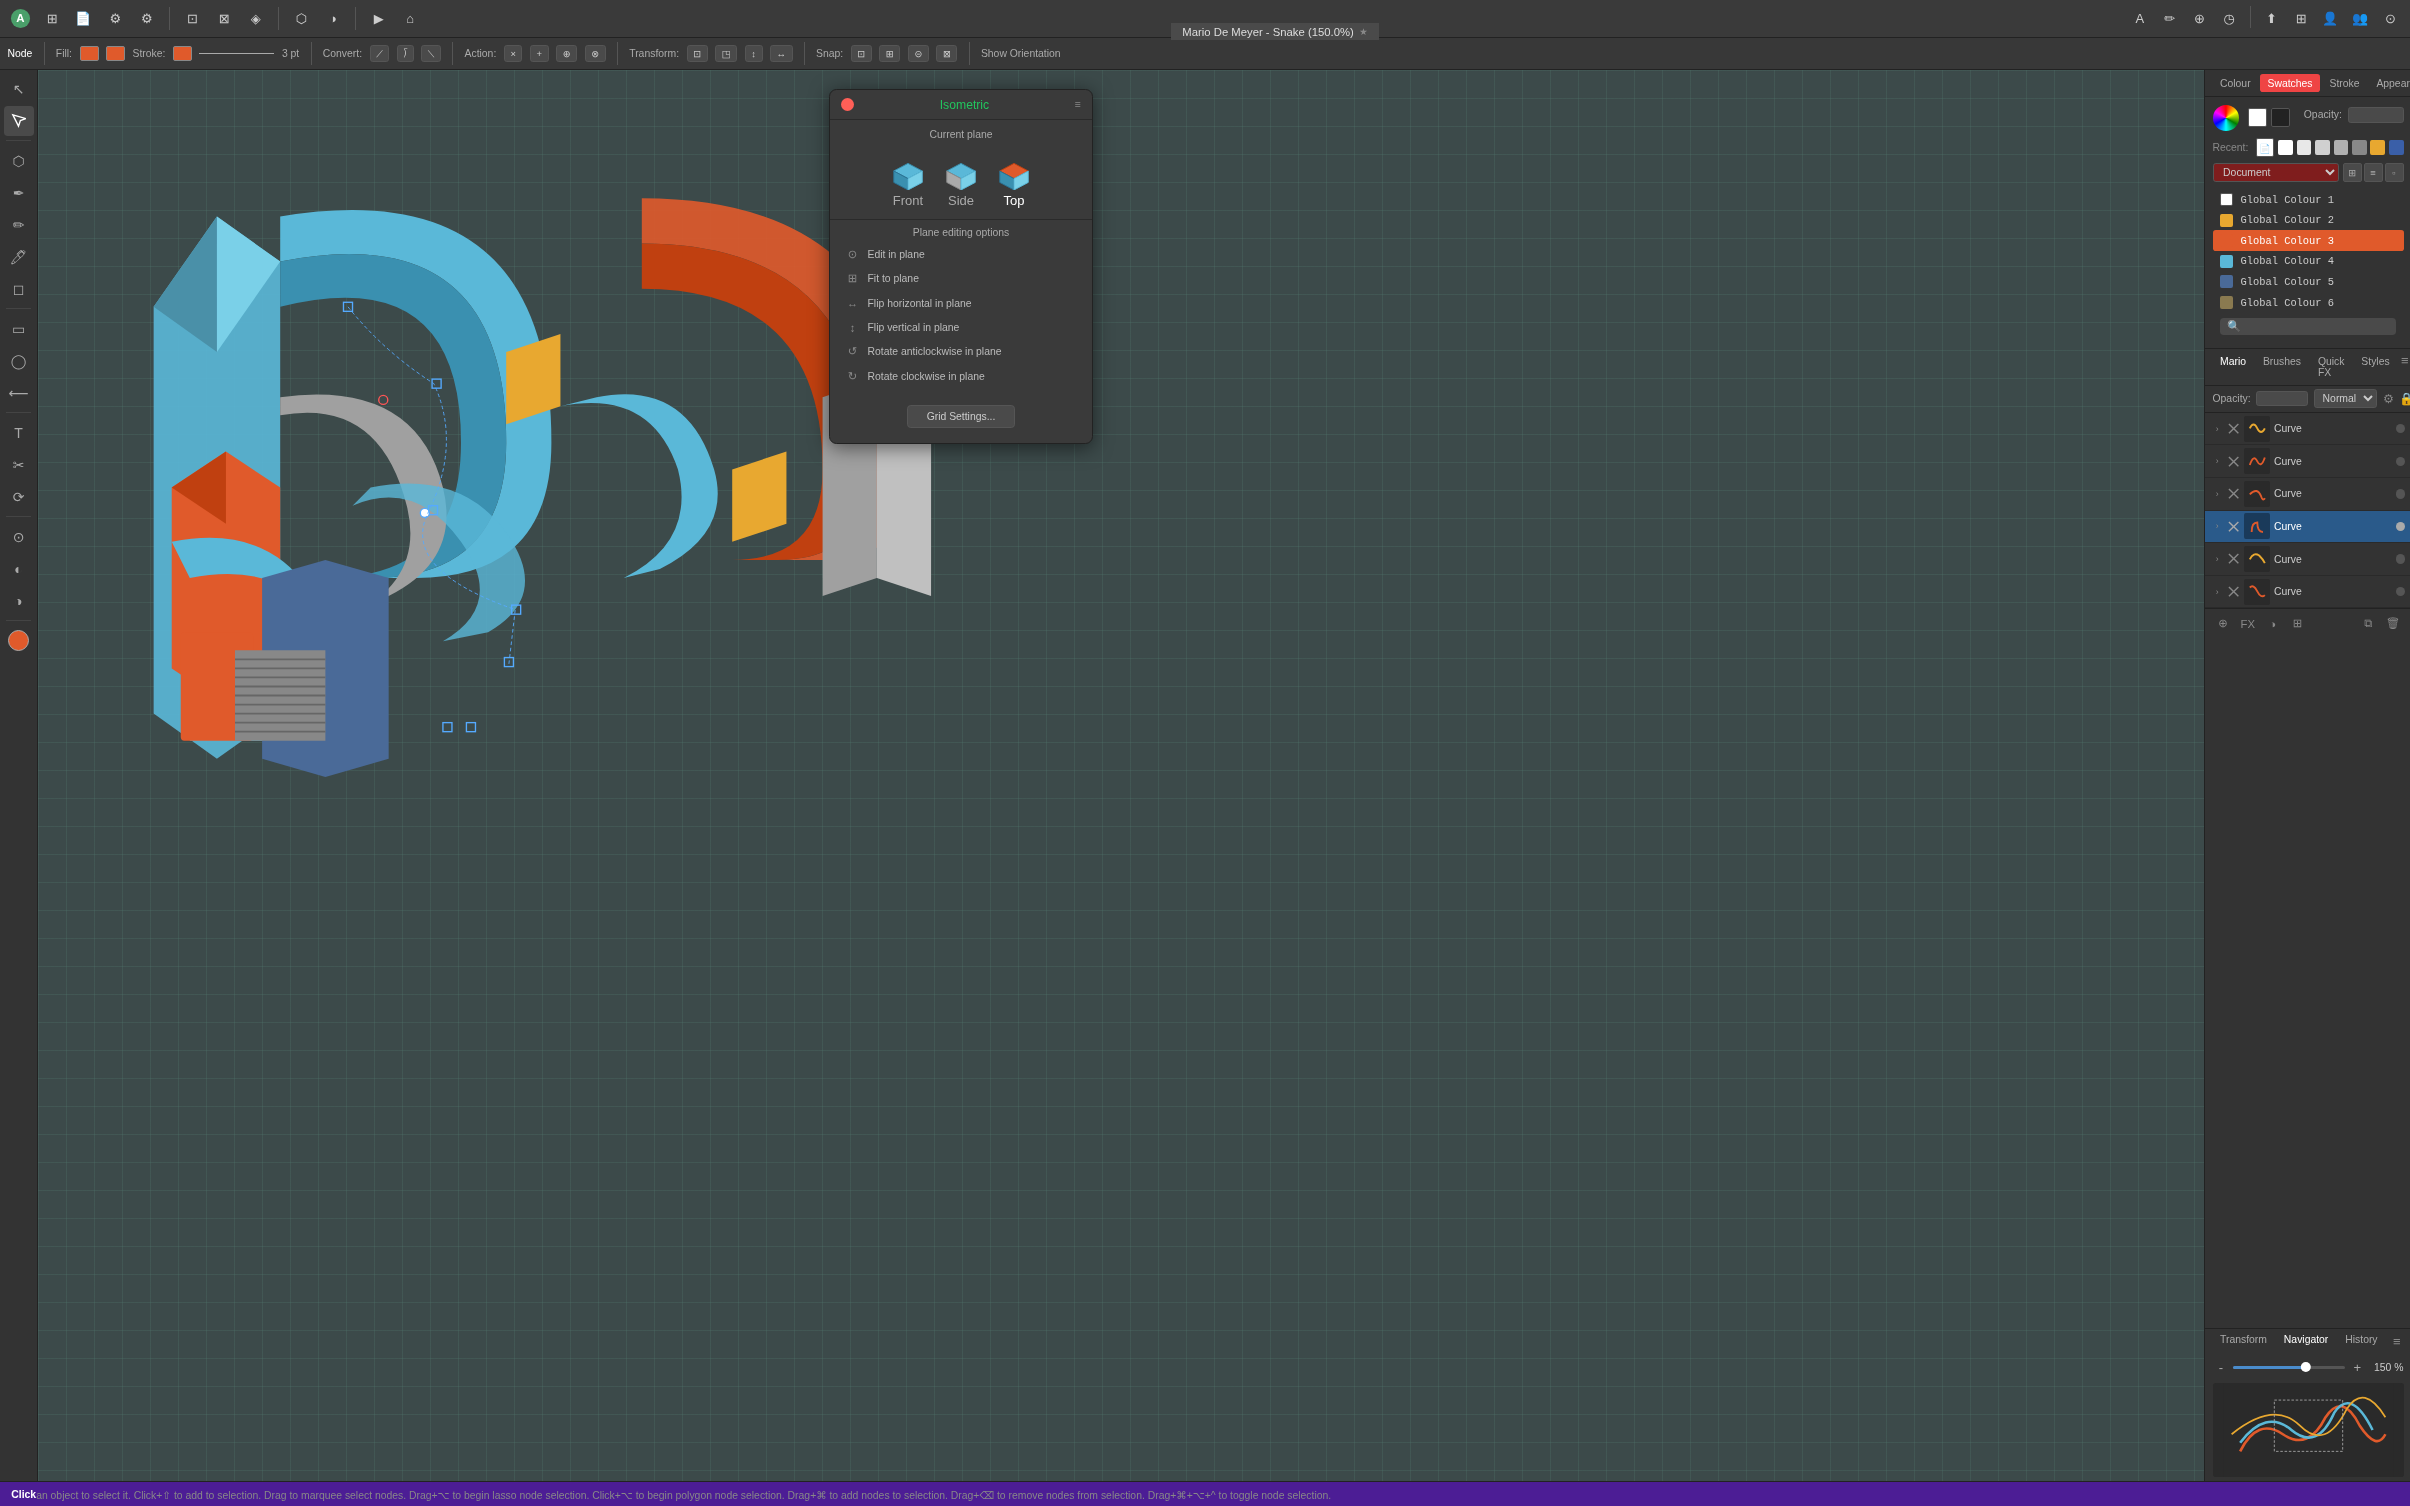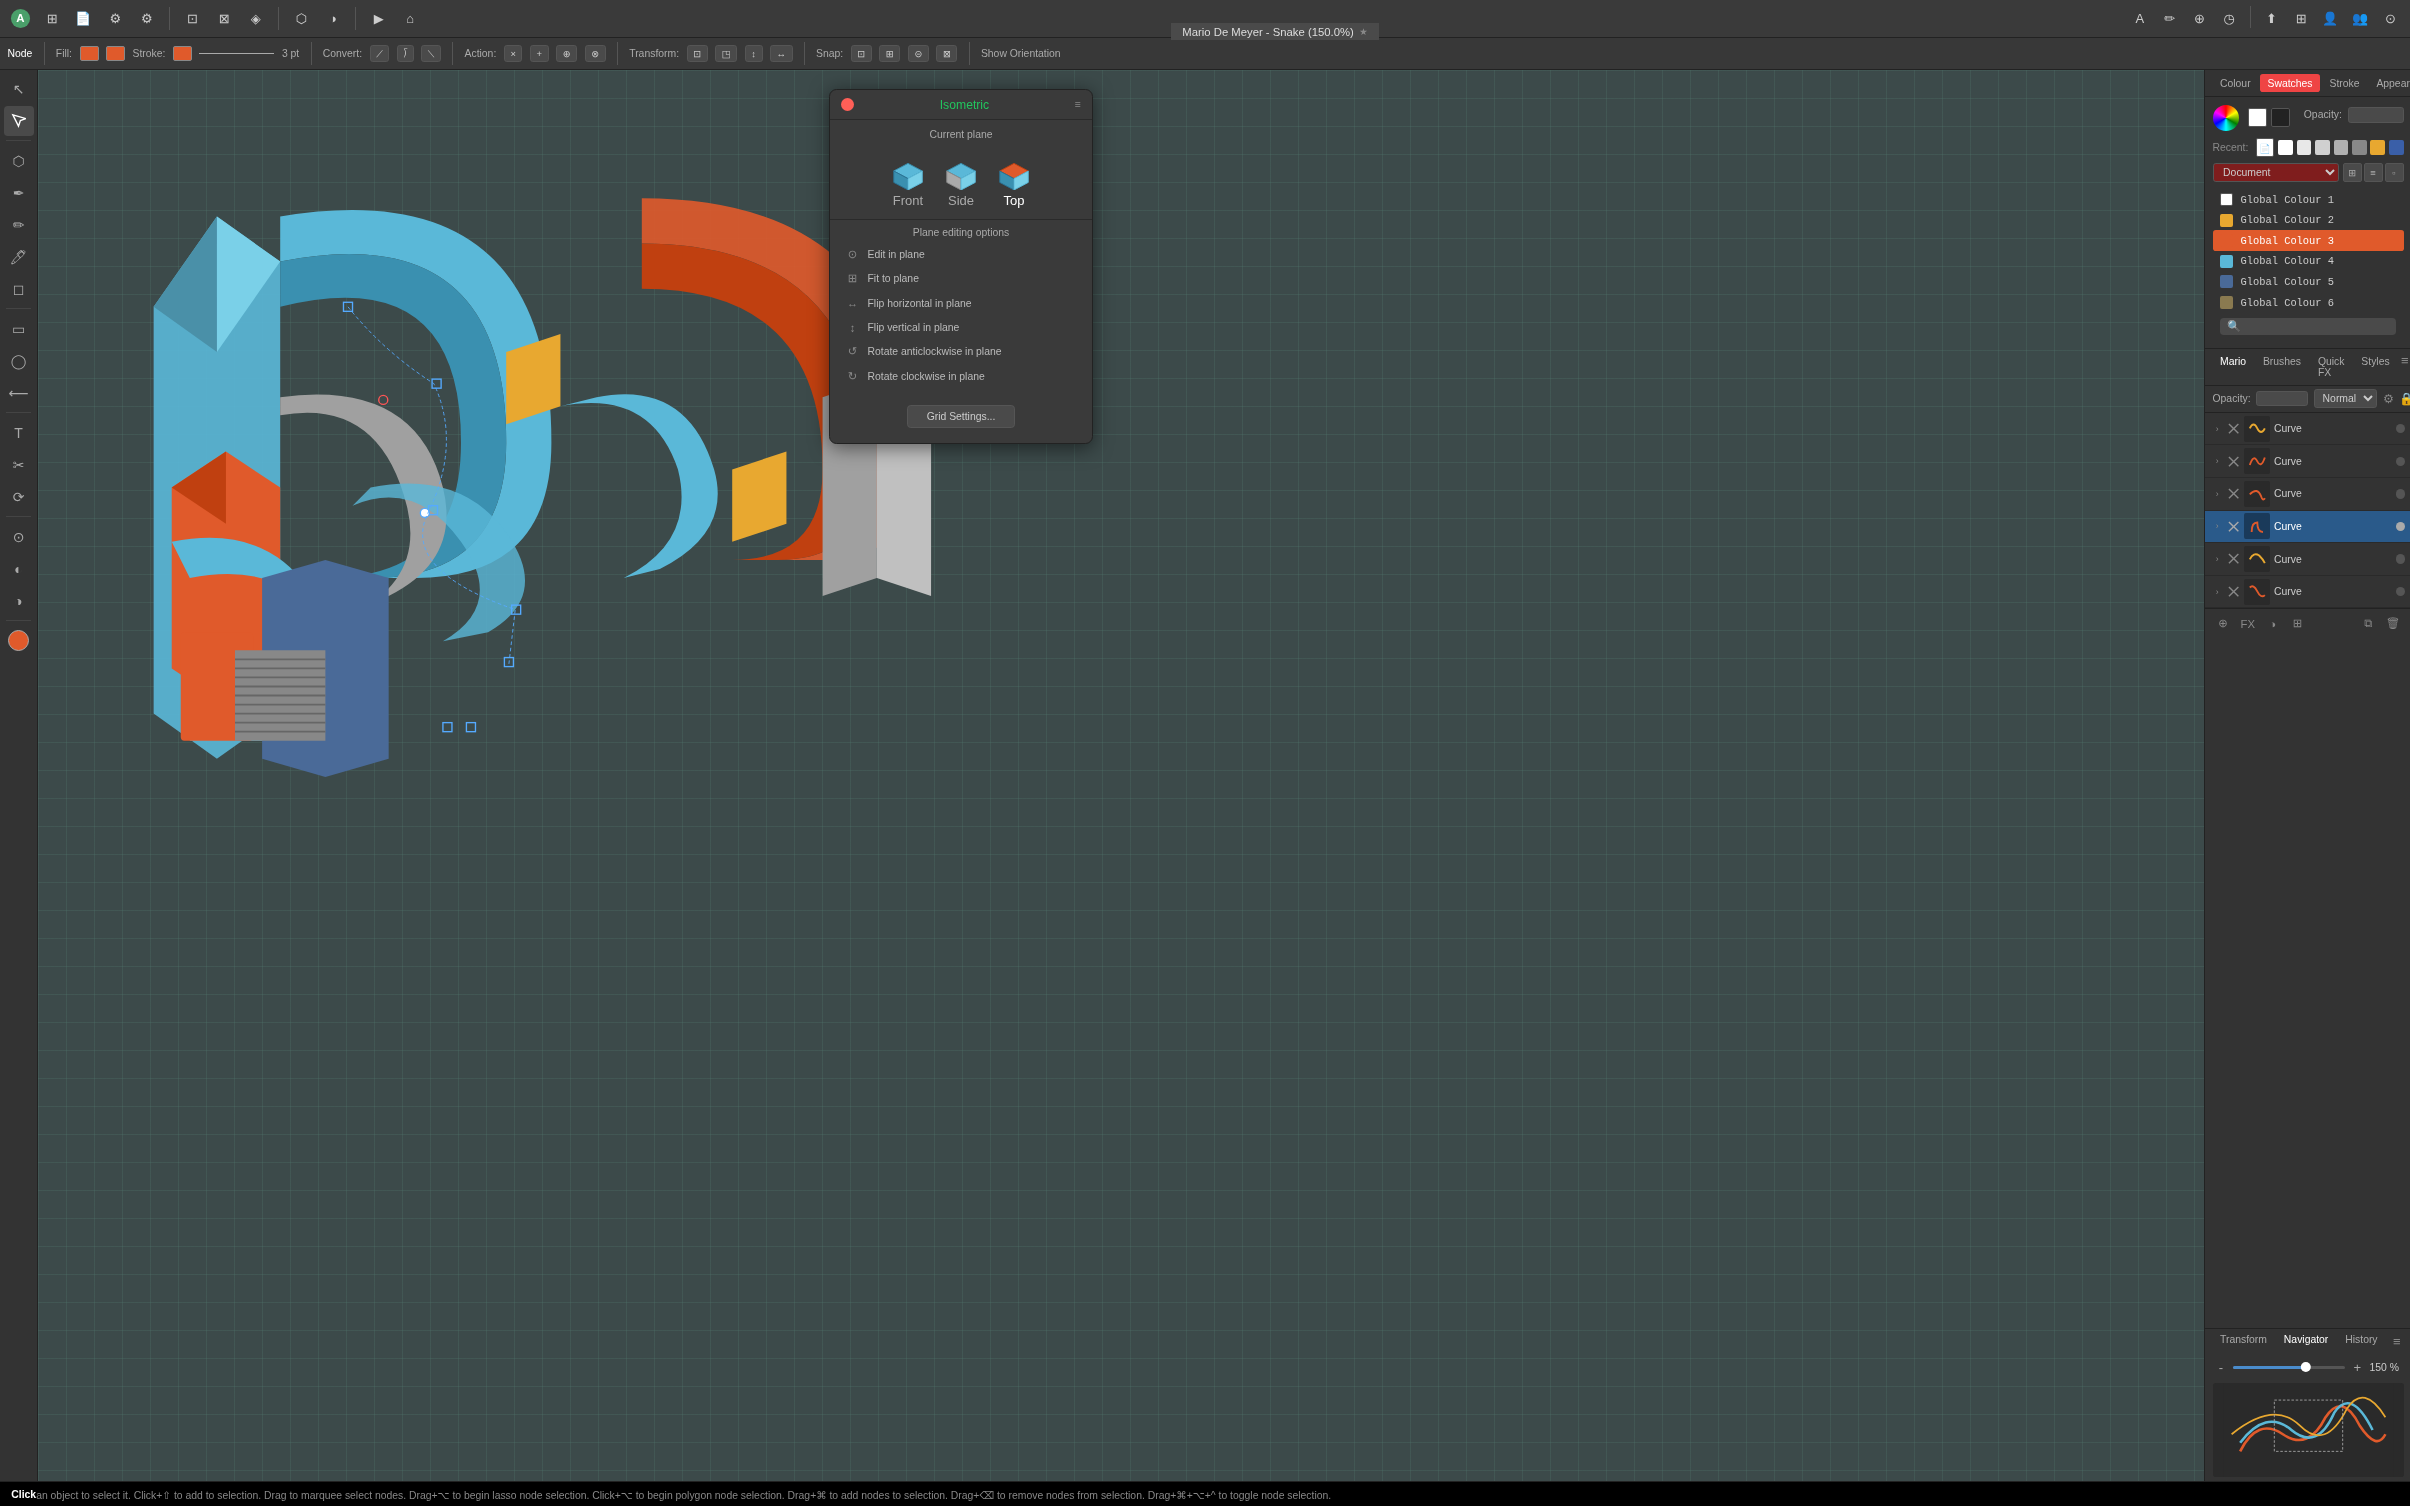--- a/index.html
+++ b/index.html
@@ -122,25 +122,25 @@
     
     #navigator-section { border-top: 0.9px solid #222; }
     #nav-tabs { display: flex; padding: 2.8px 7.5px; gap: 1.9px; }
     .nav-tab { padding: 2.8px 7.5px; cursor: pointer; color: #aaa; font-size: 10.4px; }
     .nav-tab.active { color: #fff; }
     .zoom-row { display: flex; align-items: center; gap: 3.8px; padding: 3.8px 7.5px; }
     .zoom-btn { color: #aaa; cursor: pointer; font-size: 13px; width: 17px; height: 17px; display: flex; align-items: center; justify-content: center; }
     .zoom-slider { flex: 1; height: 2.8px; background: #555; border-radius: 1.9px; position: relative; cursor: pointer; }
     .zoom-slider-fill { width: 65%; height: 100%; background: #4a8ccc; border-radius: 1.9px; }
     .zoom-slider-thumb { position: absolute; top: -3.8px; left: 65%; width: 10.4px; height: 10.4px; background: #fff; border-radius: 50%; transform: translateX(-50%); }
-    .zoom-pct { font-size: 10.4px; color: #ccc; width: 34px; }
+    .zoom-pct { font-size: 10.4px; color: #ccc; width: 34px; text-align: right; }
     .nav-preview { margin: 3.8px 7.5px; background: #2a2a2a; border-radius: 2.8px; height: 94px; overflow: hidden; position: relative; }
 
     
-    #status-bar { height: 26px; background: #000000; border-top: 0.9px solid #222; display: flex; align-items: center; padding: 0 11.3px; font-size: 10.4px; color: #888; }
+    #status-bar { height: 26px; background: #4c1d95; border-top: 0.9px solid #222; display: flex; align-items: center; padding: 0 11.3px; font-size: 10.4px; color: #888; }
     .status-bold { font-weight: bold; color: #fff; }
 
     #layers-bottom-bar { display: flex; align-items: center; justify-content: space-between; padding: 3.8px 7.5px; border-top: 0.9px solid #222; }
     .bottom-bar-icons { display: flex; gap: 3.8px; }
     .bb-icon { width: 21px; height: 21px; display: flex; align-items: center; justify-content: center; color: #888; cursor: pointer; font-size: 11.3px; border-radius: 2.8px; }
   </style>
 </head>
 <body>
 
 <div id="top-toolbar">

